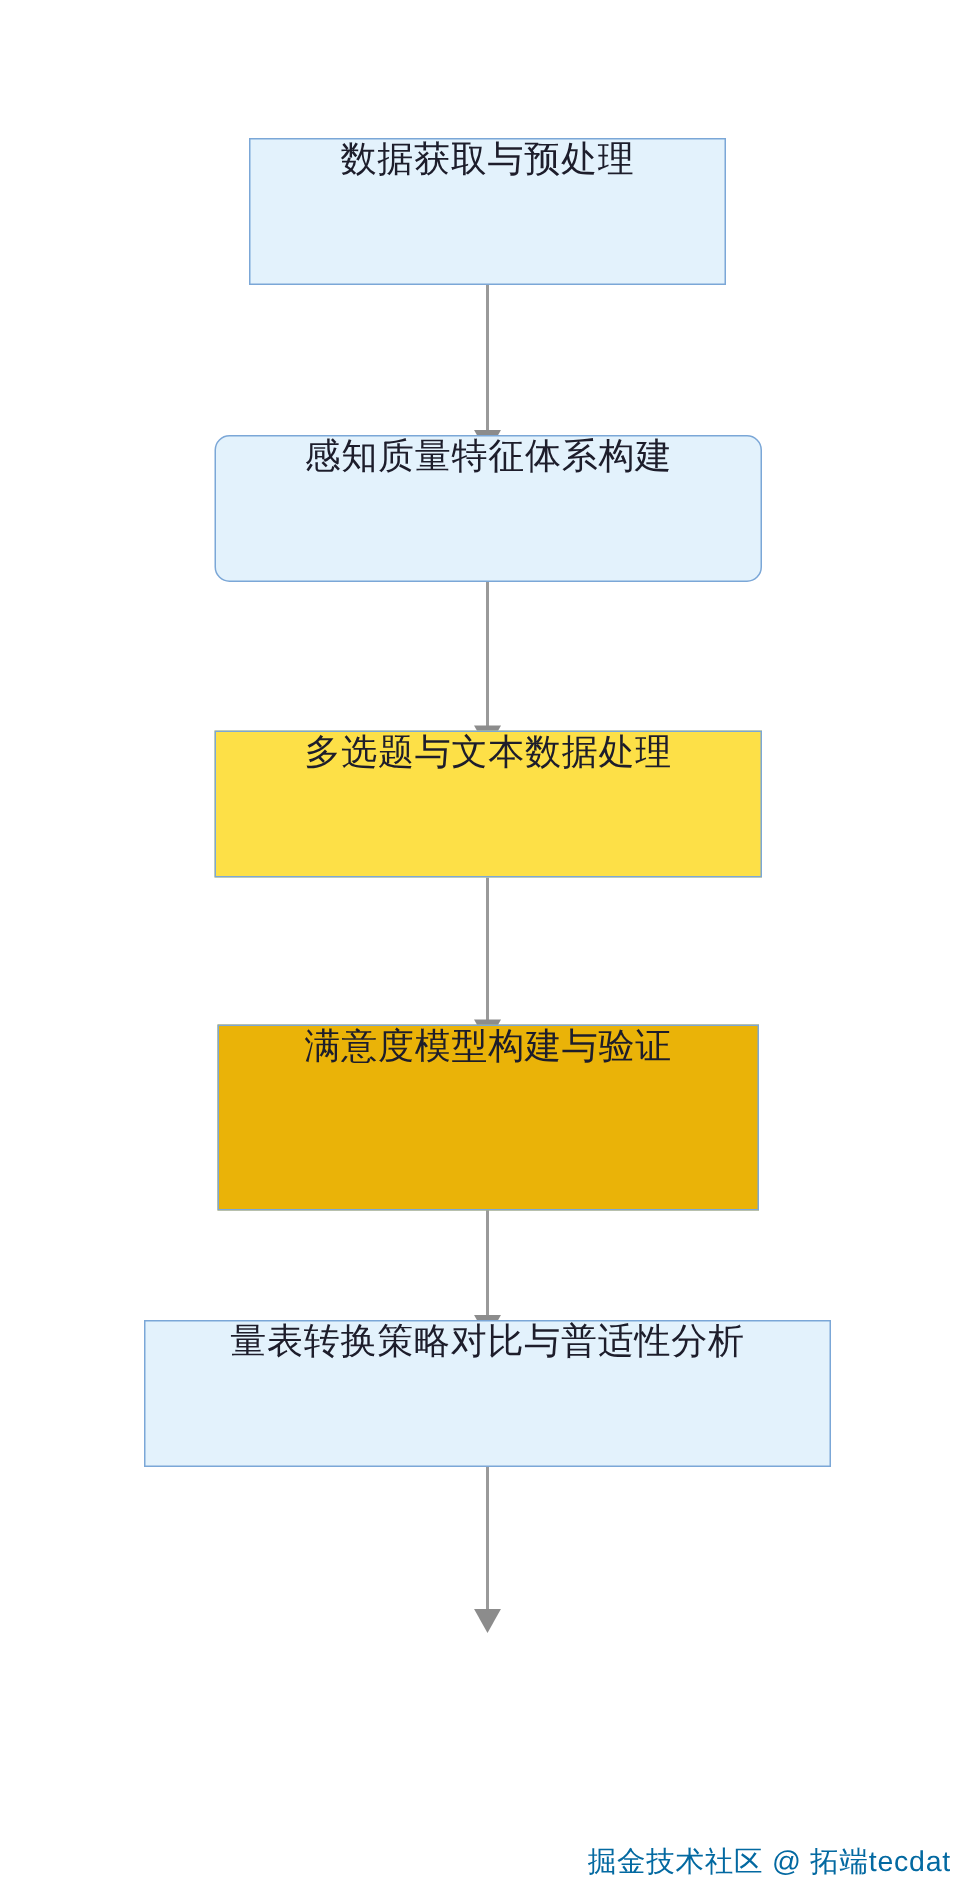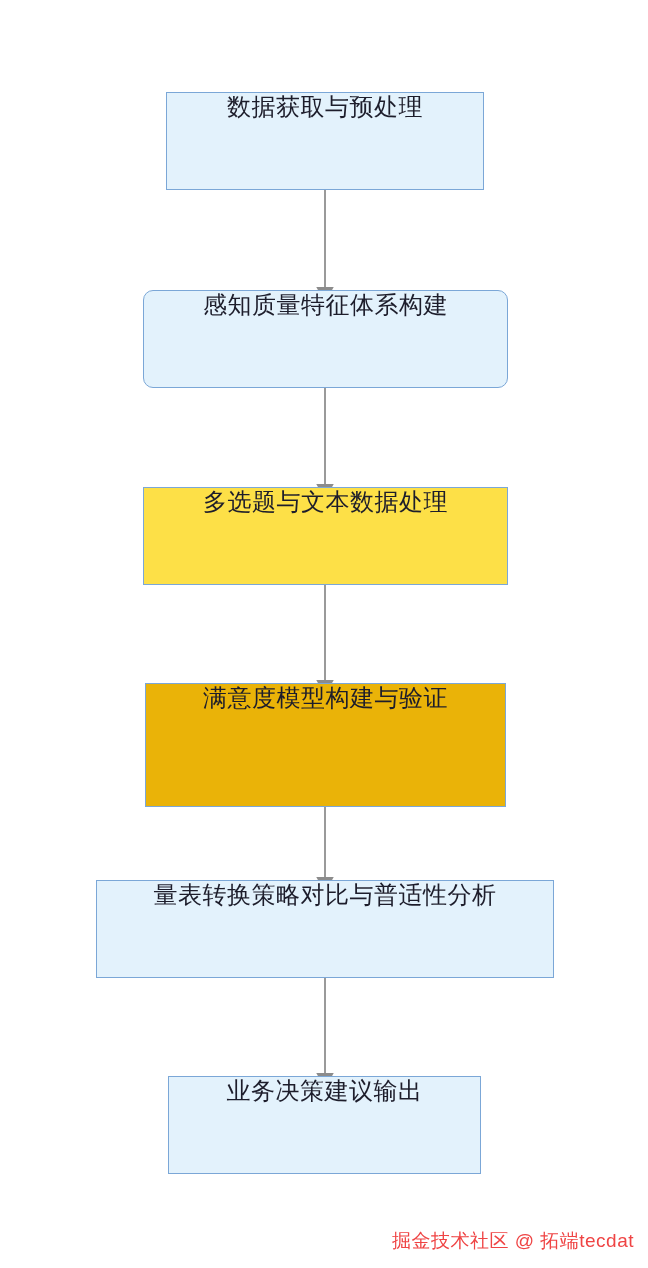--- a/index.html
+++ b/index.html
@@ -90,19 +90,16 @@
   </div>
 
   <div class="node" style="left: 145px; top: 683px; width: 361px; height: 124px; background: #eab308; border-color: rgb(123, 167, 215);">
     <span class="node-label">满意度模型构建与验证</span>
   </div>
 
   <div class="node" style="left: 96px; top: 880px; width: 458px; height: 98px; background: rgb(227, 242, 252); border-color: rgb(123, 167, 215);">
     <span class="node-label">量表转换策略对比与普适性分析</span>
   </div>
 
-  <div class="node" style="left: 168px; top: 1076px; width: 313px; height: 98px; background: rgb(227, 242, 252); border-color: rgb(123, 167, 215);">
-    <span class="node-label">业务决策建议输出</span>
-  </div>
 
-  <div class="watermark" style="color: #ef4444;">掘金技术社区 @ 拓端tecdat</div>
+  <div class="watermark" style="color: #0369a1;">掘金技术社区 @ 拓端tecdat</div>
 
 </div>
 
 </body></html>

